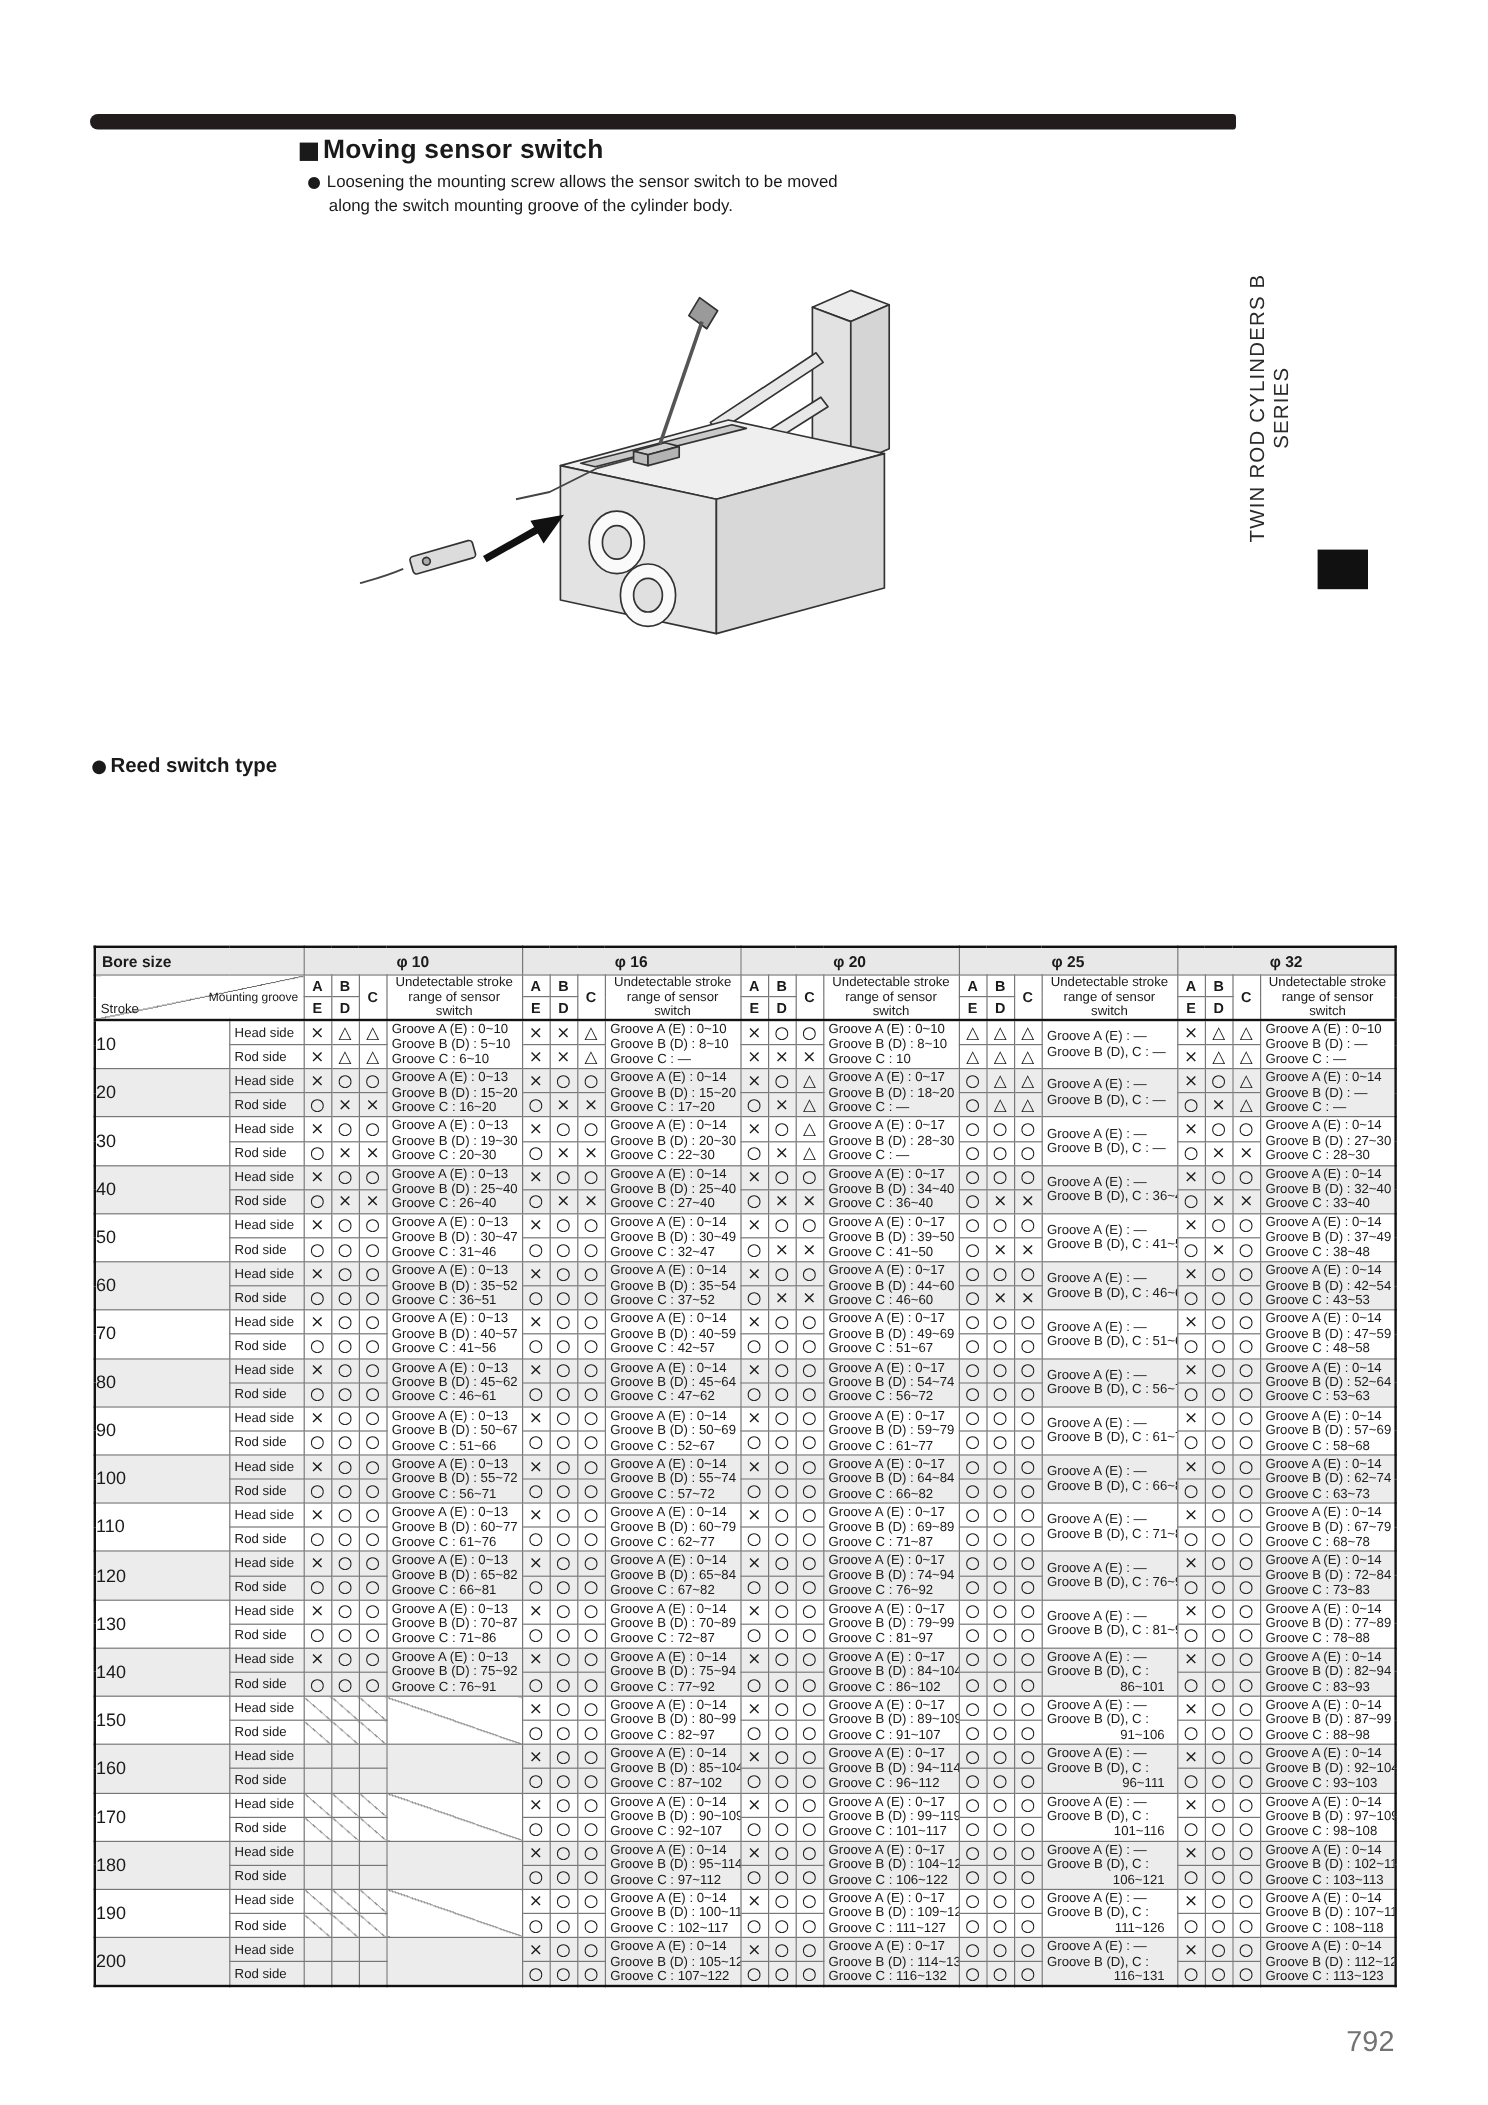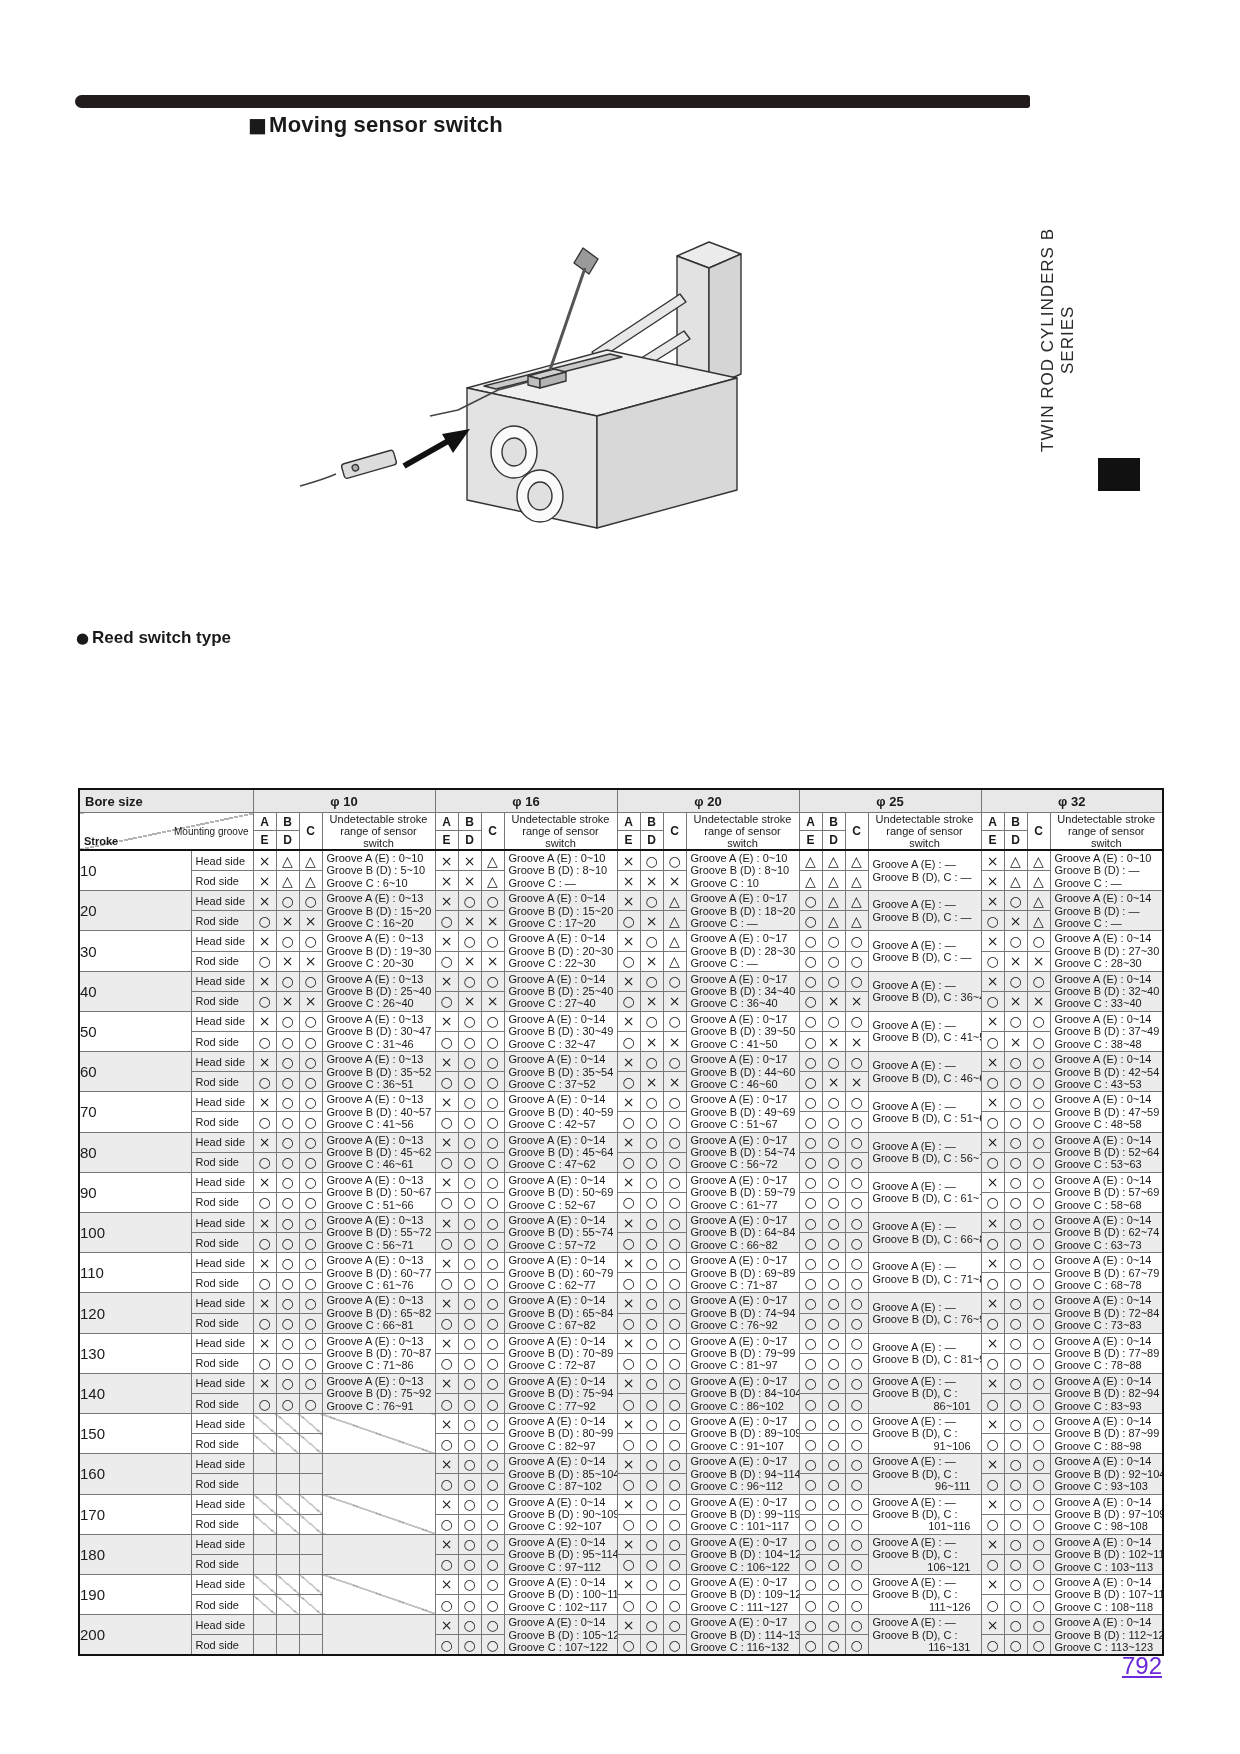--- a/index.html
+++ b/index.html
@@ -28,53 +28,57 @@
   
   .t-wrap{position:absolute;left:78px;top:788px;}
   table.t{border-collapse:collapse;table-layout:fixed;width:1084px;border:2px solid #111;}
   .t th,.t td{border:1px solid #777;padding:0;overflow:hidden;}
   .t thead{border-bottom:2.5px solid #111;}
   tr.bore-row th{background:#e8e8e8;font-size:13px;font-weight:bold;height:22px;}
   th.bore-label{text-align:left;padding-left:5px;font-weight:normal;font-size:12px;}
   th.bore{}
   th.diag{background-image:linear-gradient(to bottom right,transparent 49.4%,#666 49.4%,#666 50.6%,transparent 50.6%);position:relative;}
   th.diag .mg{position:absolute;top:13px;right:4px;font-size:10px;font-weight:normal;line-height:11px;text-align:right;}
-  th.diag .st{position:absolute;bottom:2px;left:4px;font-size:11px;font-weight:bold;}
+  th.diag .st{position:absolute;bottom:2px;left:4px;font-size:11px;font-weight:normal;}
   th.lt{font-size:12px;height:17px;text-align:center;}
   th.und{font-size:11px;font-weight:normal;line-height:12px;padding:0 3px;}
   tbody td{height:19px;}
   td.stroke{font-size:15px;text-align:left;}
   td.side{font-size:11px;text-align:left;padding-left:4px;white-space:nowrap;border-left:1.4px solid #333;}
   td.sym{font-family:"DejaVu Sans",sans-serif;font-size:14px;text-align:center;line-height:1;}
   td.grp{border-left:1.4px solid #333;}
   td.txt{padding:1px 2px 1px 4px;vertical-align:middle;}
   td.txt .ln{font-size:11px;line-height:12.4px;white-space:nowrap;}
   td.txt .ln.rt{text-align:right;padding-right:8px;}
   tr.shade td{background:#ececec;}
   tr.blk td{border-top:1.6px solid #222;}
   td.na{background-image:linear-gradient(to right top,transparent 48.6%,#888 48.6%,#888 51.4%,transparent 51.4%);}
   td.natxt{background-image:linear-gradient(to right top,transparent 49.3%,#888 49.3%,#888 50.7%,transparent 50.7%);}
   
   .footnote{position:absolute;left:78px;top:1652px;font-size:13.5px;}
-  .pageno{position:absolute;left:962px;top:1652px;width:200px;text-align:right;font-size:24px;color:#6d28d9;text-decoration:underline;}
+  .pageno{position:absolute;left:962px;top:1688px;width:200px;text-align:right;font-size:24px;color:#737373;}
   
   .illus{position:absolute;left:292px;top:228px;}
 </style>
 </head>
 <body>
 
 <div class="page">
 
   <div class="top-rule"></div>
 
   <div class="sec-head">
     <span class="sq">■</span><span>Moving sensor switch</span>
   </div>
 
   <div class="bullets">
+    <div class="b-item">
+      <div><span class="mk">●</span><span>Loosening the mounting screw allows the sensor switch to be moved</span></div>
+      <div class="l2">along the switch mounting groove of the cylinder body.</div>
+    </div>
   </div>
 
   <svg class="illus" width="470" height="305" viewBox="0 0 470 305">
     <g stroke="#333" stroke-width="1.4" fill="#f0f0f0" stroke-linejoin="round">
 
       <g>
         <polygon points="385,28 417,14 449,26 417,40" fill="#ececec"></polygon>
         <polygon points="385,28 417,40 417,160 385,148" fill="#e2e2e2"></polygon>
         <polygon points="417,40 449,26 449,146 417,160" fill="#d5d5d5"></polygon>
       </g>

